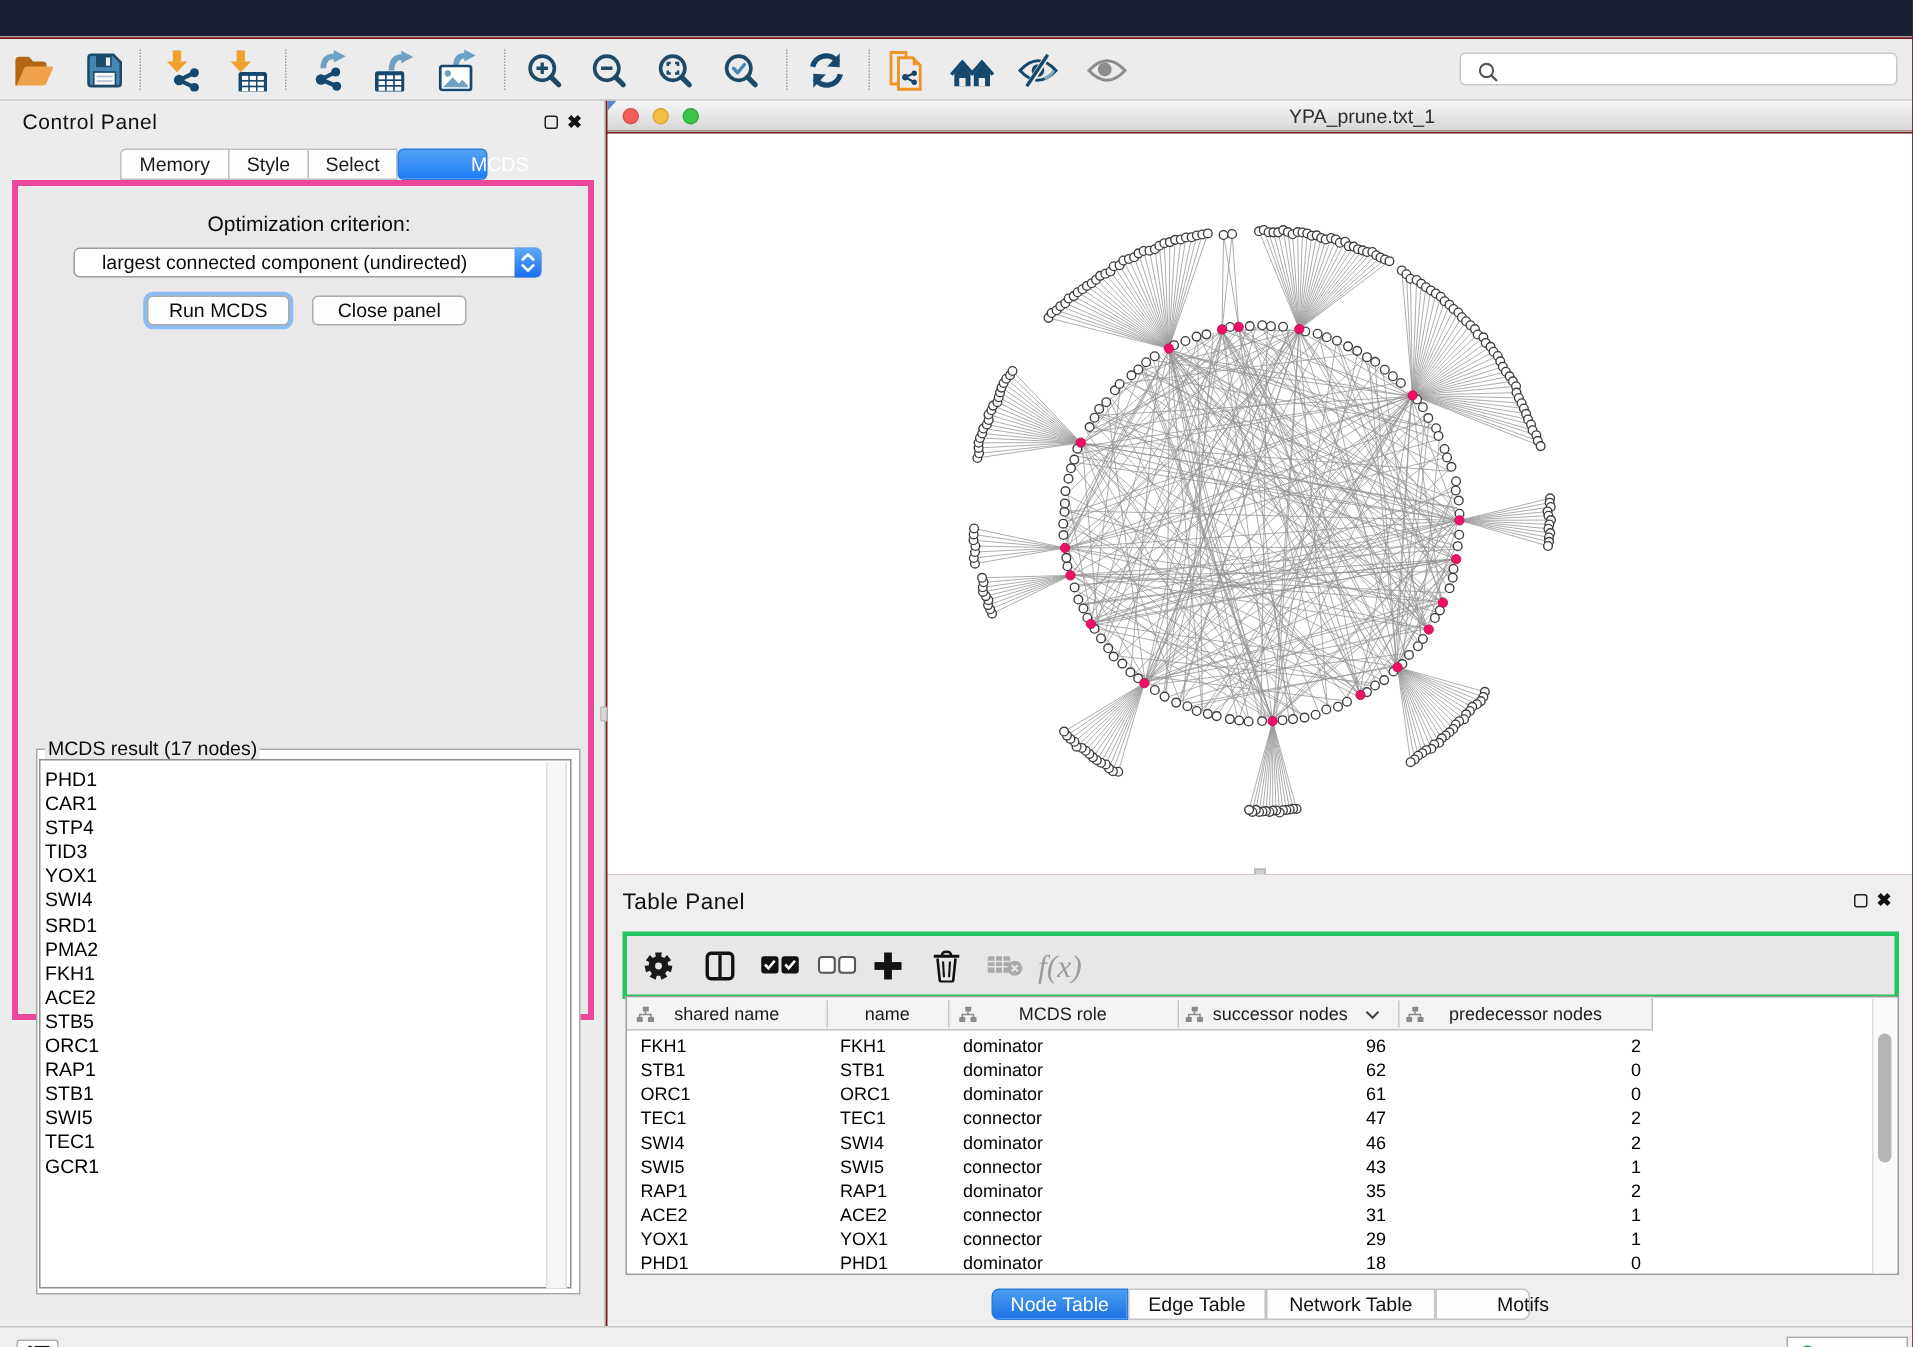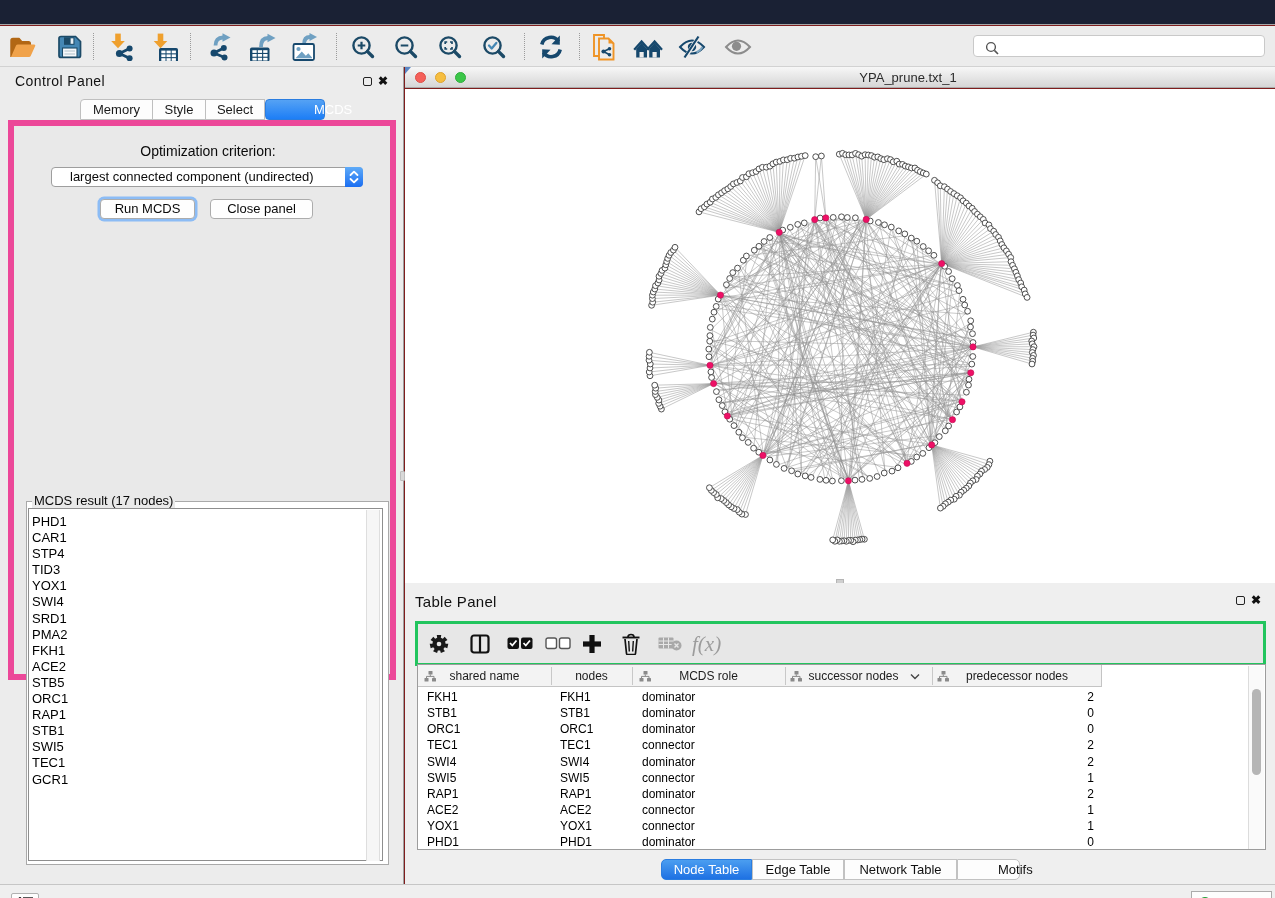--- a/index.html
+++ b/index.html
@@ -17,21 +17,21 @@
   border:1px solid #c9c9c9; border-radius:4px; }
 
 #cp { left:0; top:42px; width:404px; height:817px; background:#ececec; border-right:1px solid #9f9f9f; }
 #cp-title { position:absolute; left:15px; top:6px; font-size:14px; letter-spacing:0.4px; color:#111; }
 .wicon-sq { position:absolute; width:9px; height:9px; border:1.5px solid #222; border-radius:2px; }
 .wicon-x { position:absolute; font-size:12px; font-weight:bold; color:#111; }
 .tab { position:absolute; top:32px; height:21px; background:#fdfdfd; border:1px solid #bfbfbf;
   font-size:13px; color:#1a1a1a; text-align:center; line-height:19px; }
 .tabsel { background:linear-gradient(#55a2f4,#1d7ef6); color:#fff; border:1px solid #2a7de0; border-radius:4px;padding-left:48px; }
 #cp-pane { position:absolute; left:8px; top:53px; width:388px; height:560px; background:#e9e9e9;
-  border:6px solid #ec4899; }
+  border:4px solid #ec4899; }
 #optlabel { position:absolute; left:0; top:17px; width:388px; text-align:center; font-size:14px; color:#0a0a0a; }
 #combo { position:absolute; left:37px; top:41px; width:312px; height:20px; background:#fff;
   border:1px solid #9e9e9e; border-radius:4px; font-size:13px; color:#0a0a0a; line-height:18px; padding-left:18px; }
 #combo-btn { position:absolute; right:-1px; top:-1px; width:18px; height:20px;
   background:linear-gradient(#5fabf8,#1a6ef2); border-radius:0 4px 4px 0; }
 .btn { position:absolute; top:73px; height:20px; background:#fefefe; border:1px solid #acacac;
   border-radius:4px; font-size:13px; color:#0a0a0a; text-align:center; line-height:18px; }
 #fieldset { position:absolute; left:12px; top:367px; width:363px; height:370px; }
 #fs-border { position:absolute; left:0; top:8px; width:363px; height:364px; border:1px solid #a9a9a9; background:#fff; }
 #fs-legend { position:absolute; left:6px; top:0; background:#e9e9e9; padding:0 2px; font-size:13px; color:#0a0a0a; }
@@ -1096,21 +1096,21 @@
           <text x="2" y="21" font-family="Liberation Serif, serif" font-style="italic" font-size="21" fill="#9c9c9c">f(x)</text>
         </svg>
 </div>
     <div id="tbl">
       <div id="tbl-head">
         <div class="hdiv" style="left:133px"></div>
         <div class="hdiv" style="left:214px"></div>
         <div class="hdiv" style="left:367px"></div>
         <div class="hdiv" style="left:514px"></div>
         <div class="hlab" style="left:0px;width:133px;">shared name</div>
-        <div class="hlab" style="left:133px;width:81px;">nodes</div>
+        <div class="hlab" style="left:133px;width:81px;">name</div>
         <div class="hlab" style="left:214px;width:153px;">MCDS role</div>
         <div class="hlab" style="left:367px;width:137px;">successor nodes</div>
         <div class="hlab" style="left:514px;width:170px;">predecessor nodes</div>
         <svg class="treeicon ic" style="left:6px" width="13" height="11" viewBox="0 0 13 11">
             <g fill="#8a8a8a">
               <rect x="4.5" y="0" width="4" height="3.4" rx="0.5"></rect>
               <rect x="0.5" y="7" width="4" height="3.4" rx="0.5"></rect>
               <rect x="8" y="7" width="4" height="3.4" rx="0.5"></rect>
               <path d="M6.3 3.4 v2 M2.5 7 v-1.6 h7.5 V7" stroke="#8a8a8a" fill="none" stroke-width="1"></path>
             </g>
@@ -1166,20 +1166,30 @@
       <div class="rowtxt" style="left:224px;top:24px;">dominator
 dominator
 dominator
 connector
 dominator
 connector
 dominator
 connector
 connector
 dominator</div>
+      <div class="numtxt" style="left:367px;top:24px;width:139px;">96
+62
+61
+47
+46
+43
+35
+31
+29
+18</div>
       <div class="numtxt" style="left:514px;top:24px;width:162px;">2
 0
 0
 2
 2
 1
 2
 1
 1
 0</div>

